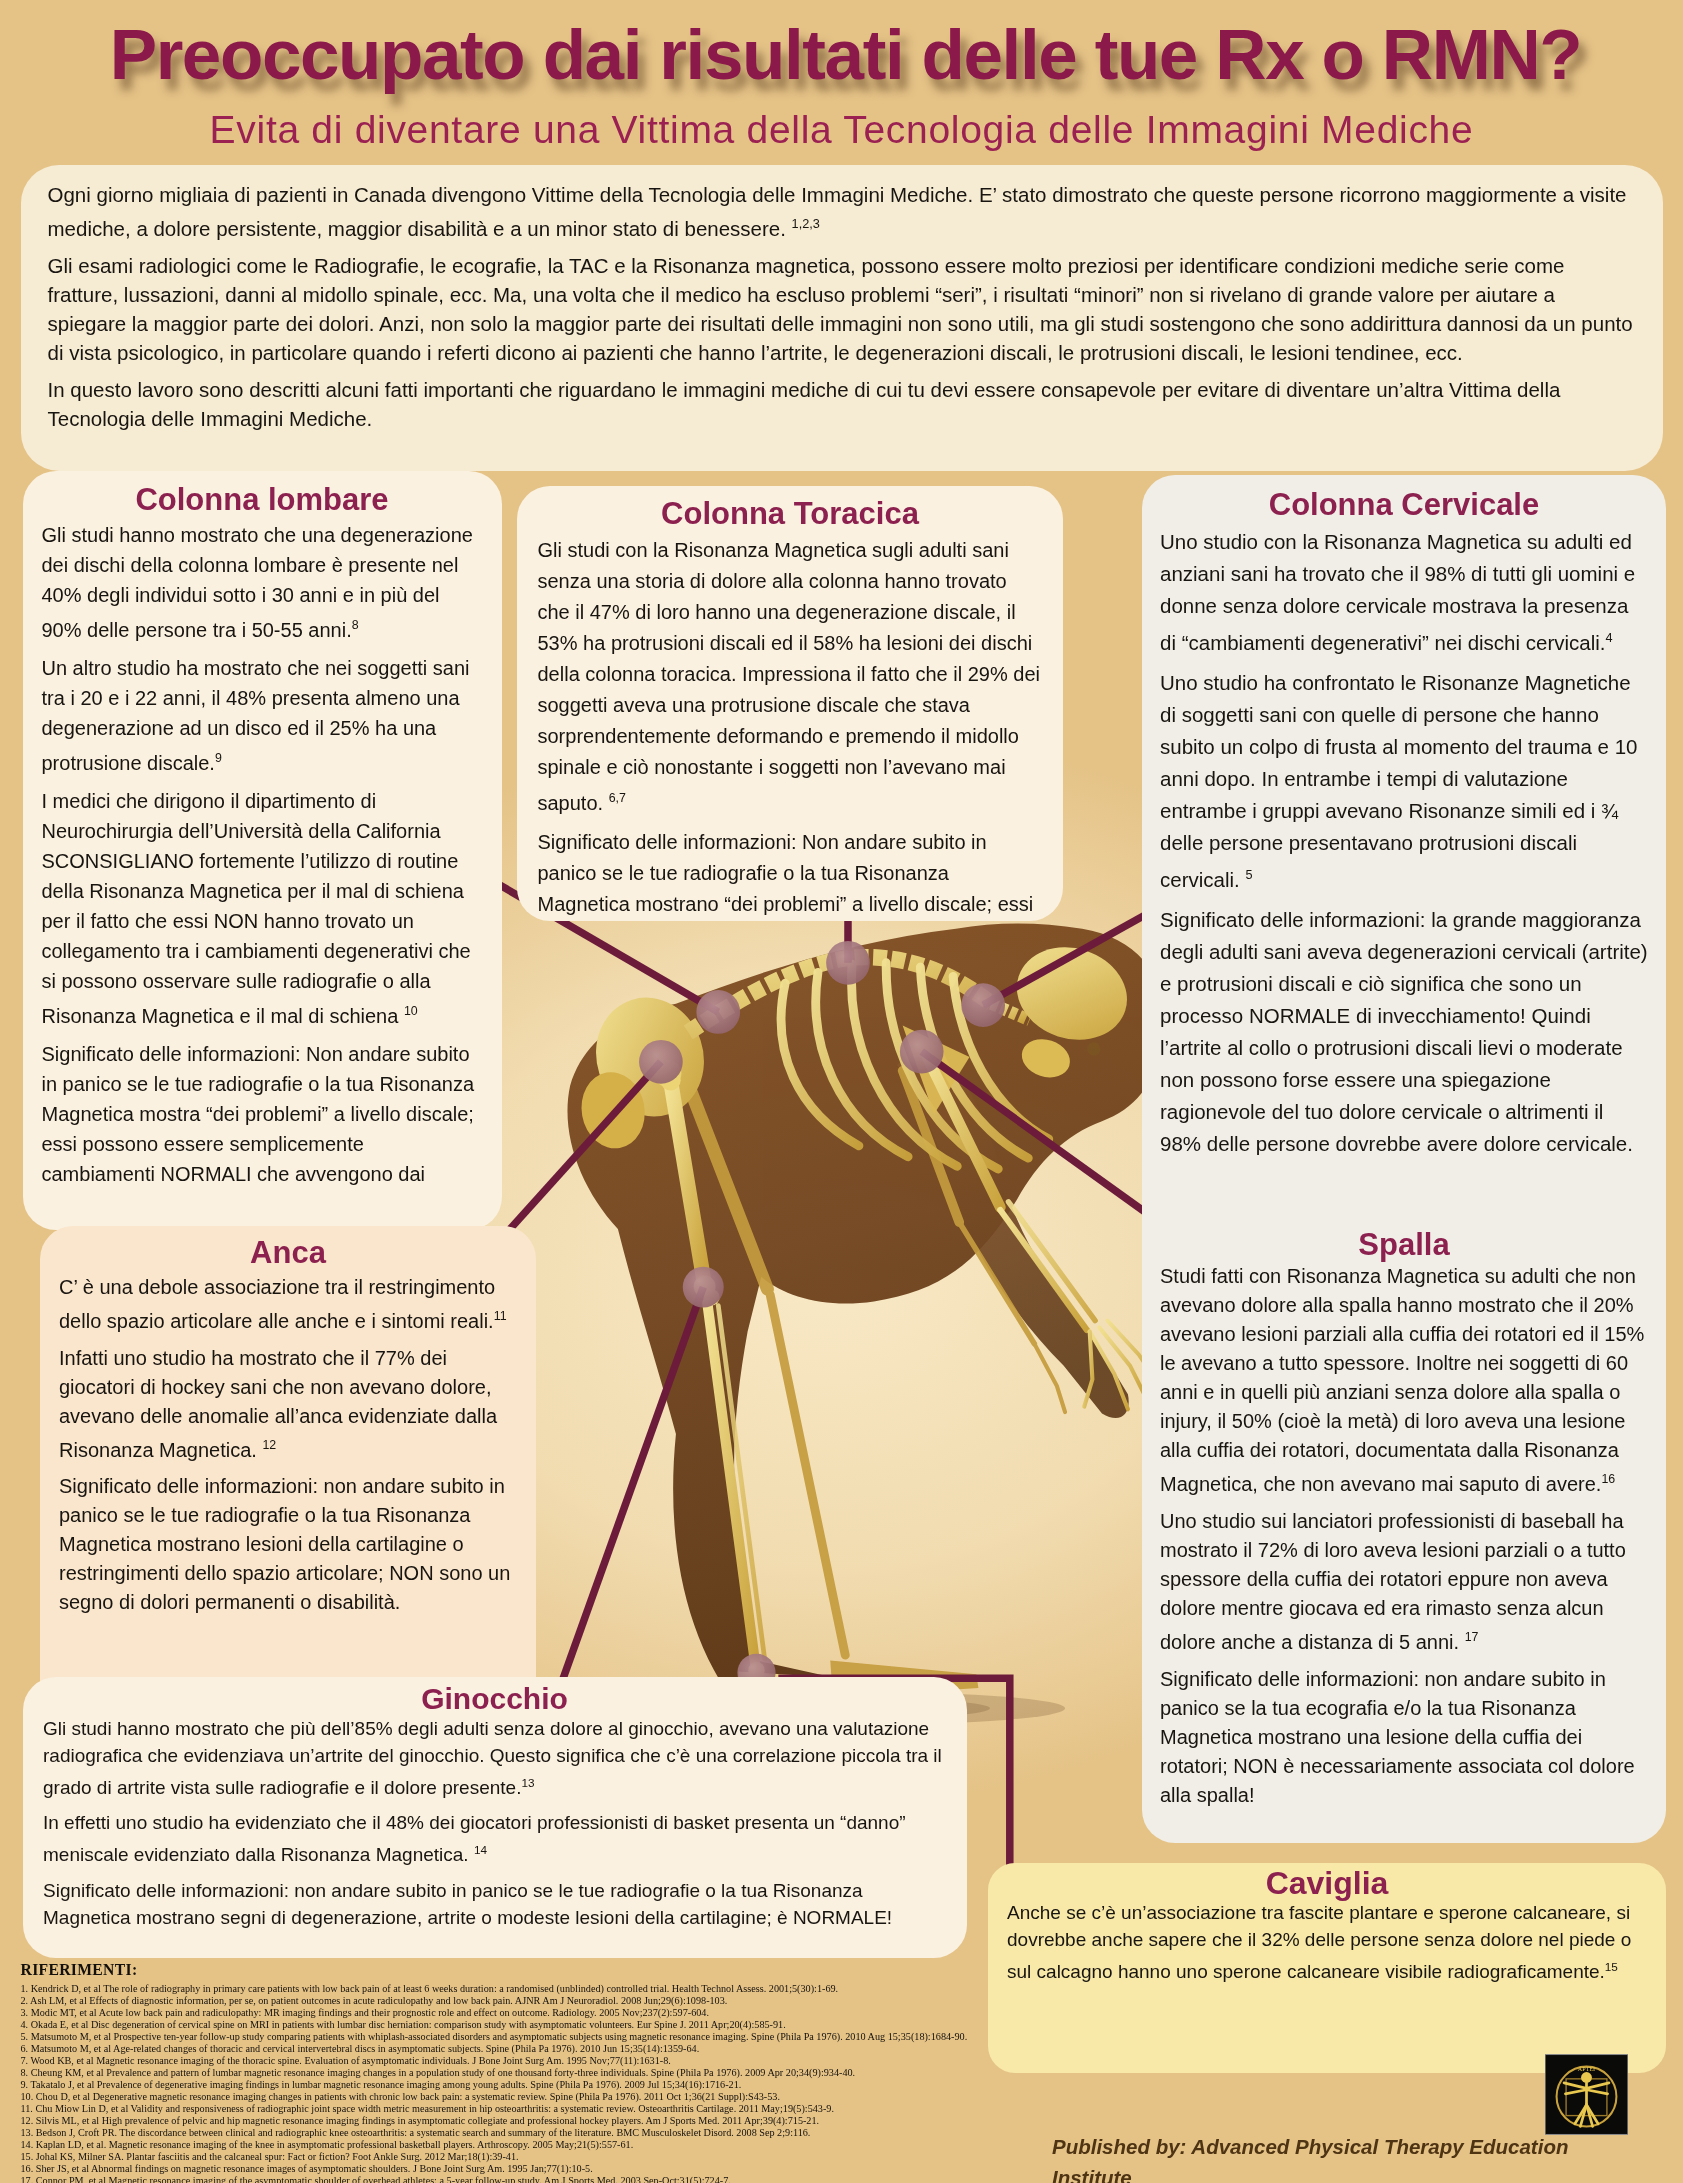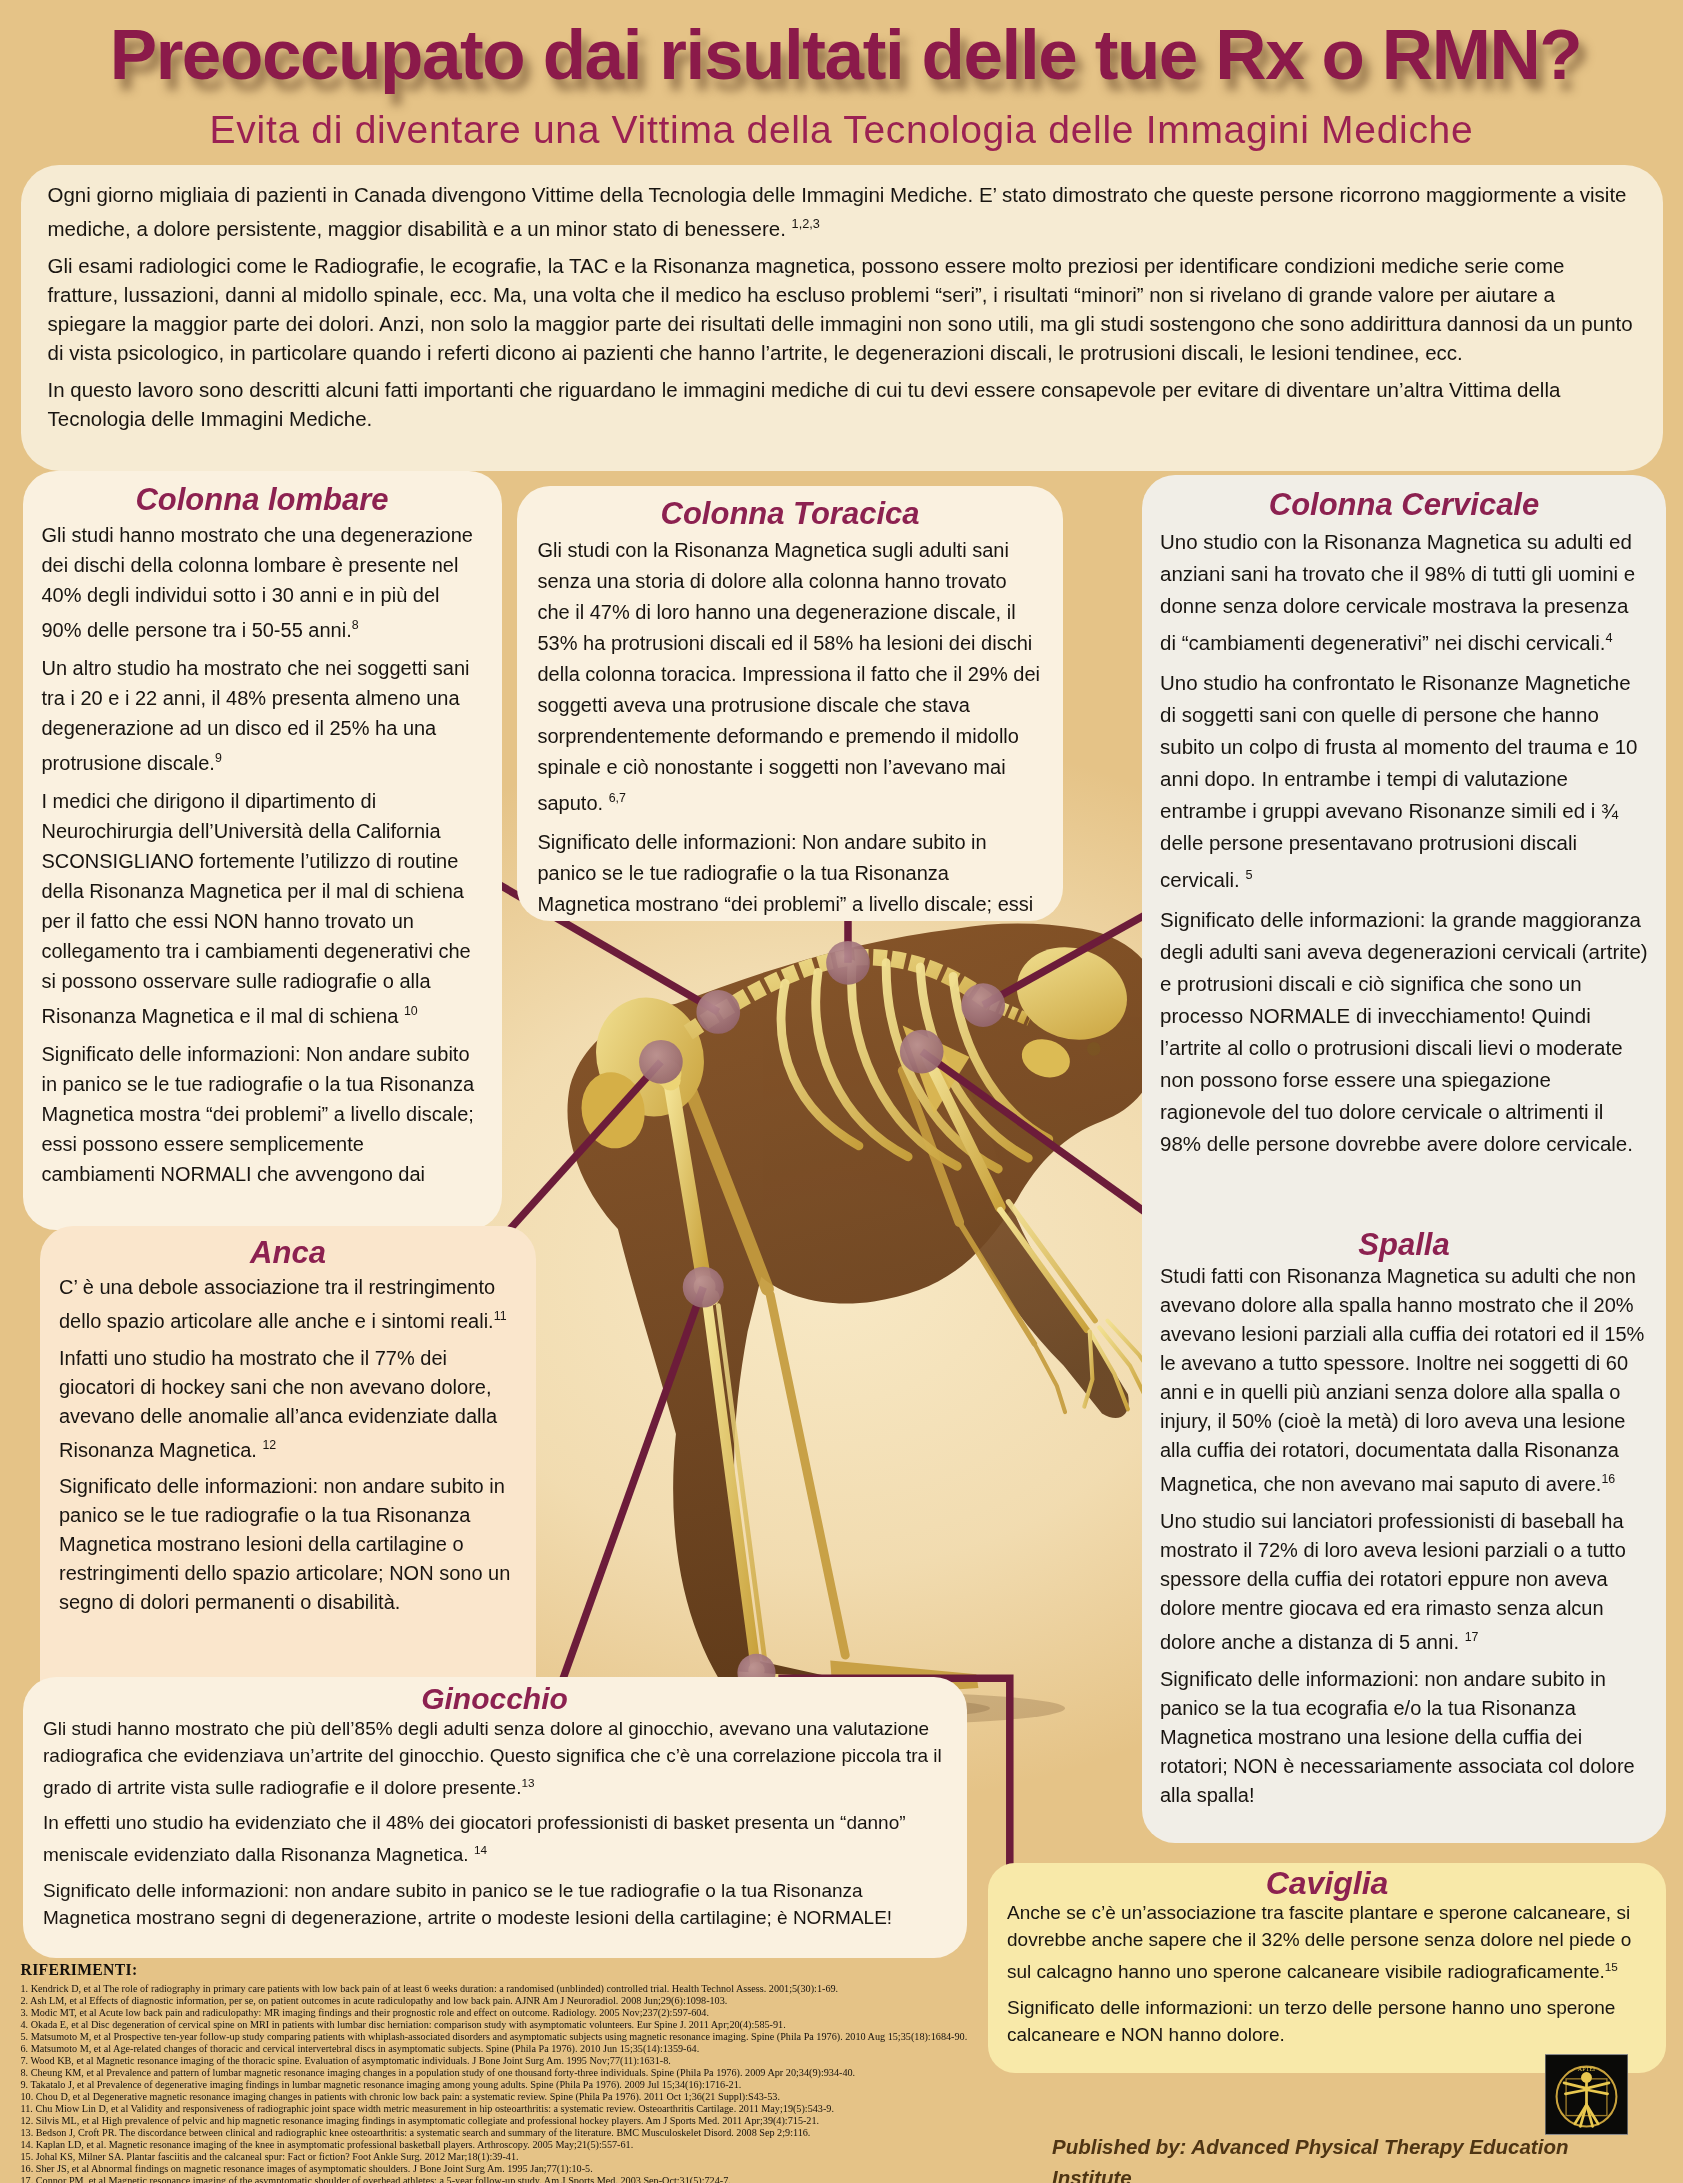--- a/index.html
+++ b/index.html
@@ -30,21 +30,21 @@
   }
   .intro{
     left:20.5px;top:165px;width:1642px;height:306px;
     background:#f6ebd3;border-radius:38px;
     padding:15px 27px;
     font-size:20.5px;line-height:29px;
   }
   .intro p{margin:0 0 11px;}
   .panel h3{
     text-align:center;margin:5.5px 0 5.5px;
-    color:#8c2150;font-weight:bold;font-size:31px;font-style:italic;
+    color:#8c2150;font-weight:bold;font-size:31px;
   }
   .panel p.para{margin:0 0 8.2px;}
   sup{font-size:0.62em;}
   .box-lombare{left:22.5px;top:471px;width:479px;height:759px;background:#faf1e0;padding:8.2px 19px;font-size:20px;line-height:30px;}
   .box-toracica{left:517px;top:486px;width:546px;height:435px;background:#faf1e0;padding:6.8px 20.5px;font-size:20px;line-height:31px;}
   .box-cervicale{left:1142px;top:475px;width:524px;height:860px;background:#f1eee7;padding:8.2px 18px;font-size:20.5px;line-height:32px;}
   .box-anca{left:40px;top:1226px;width:496px;height:516px;background:#fae6cc;padding:6.8px 19px;font-size:20px;line-height:29px;}
   .box-spalla{left:1142px;top:1222px;width:524px;height:621px;background:#f1eee7;padding:5.5px 18px;font-size:20px;line-height:29px;}
   .box-spalla h3{margin:2.7px 0 2.7px;}
   .box-ginocchio{left:22.5px;top:1677px;width:944px;height:281px;background:#faf1e0;padding:5.5px 20.5px;font-size:19px;line-height:27px;}
@@ -264,21 +264,20 @@
         <p class="para"><span>Gli studi hanno mostrato che più dell’85% degli adulti senza dolore al ginocchio, avevano una valutazione radiografica che evidenziava un’artrite del ginocchio. Questo significa che c’è una correlazione piccola tra il grado di artrite vista sulle radiografie e il dolore presente.</span><sup>13</sup></p>
         <p class="para"><span>In effetti uno studio ha evidenziato che il 48% dei giocatori professionisti di basket presenta un “danno” meniscale evidenziato dalla Risonanza Magnetica. </span><sup>14</sup></p>
         <p class="para"><span>Significato delle informazioni: non andare subito in panico se le tue radiografie o la tua Risonanza Magnetica mostrano segni di degenerazione, artrite o modeste lesioni della cartilagine; è NORMALE!</span></p>
       </div>
   </section>
 
   <section class="panel box-caviglia">
     <h3>Caviglia</h3>
     <div>
         <p class="para"><span>Anche se c’è un’associazione tra fascite plantare e sperone calcaneare, si dovrebbe anche sapere che il 32% delle persone senza dolore nel piede o sul calcagno hanno uno sperone calcaneare visibile radiograficamente.</span><sup>15</sup></p>
-        <p class="para"><span>Significato delle informazioni: un terzo delle persone hanno uno sperone calcaneare e NON hanno dolore.</span></p>
       </div>
   </section>
 
   <section class="refs">
     <div class="refs-heading">RIFERIMENTI:</div>
     <div>
         <div class="ref-item">1. Kendrick D, et al The role of radiography in primary care patients with low back pain of at least 6 weeks duration: a randomised (unblinded) controlled trial. Health Technol Assess. 2001;5(30):1-69.</div>
         <div class="ref-item">2. Ash LM, et al Effects of diagnostic information, per se, on patient outcomes in acute radiculopathy and low back pain. AJNR Am J Neuroradiol. 2008 Jun;29(6):1098-103.</div>
         <div class="ref-item">3. Modic MT, et al Acute low back pain and radiculopathy: MR imaging findings and their prognostic role and effect on outcome. Radiology. 2005 Nov;237(2):597-604.</div>
         <div class="ref-item">4. Okada E, et al Disc degeneration of cervical spine on MRI in patients with lumbar disc herniation: comparison study with asymptomatic volunteers. Eur Spine J. 2011 Apr;20(4):585-91.</div>

